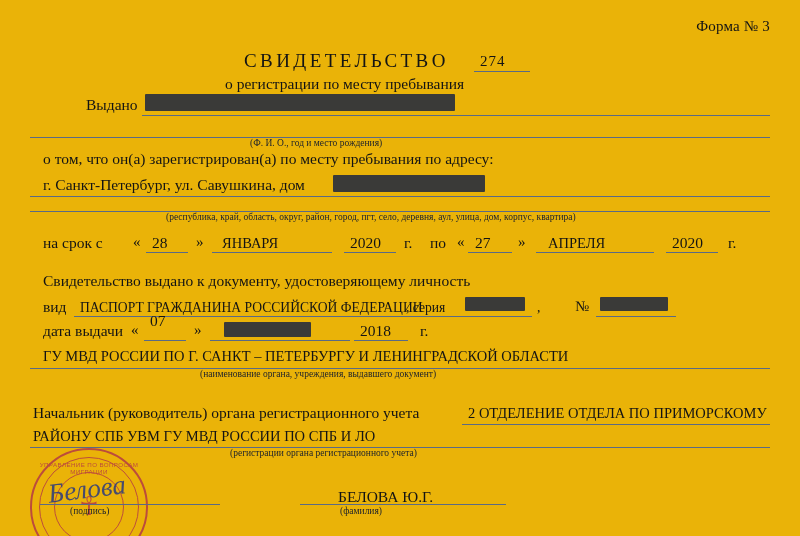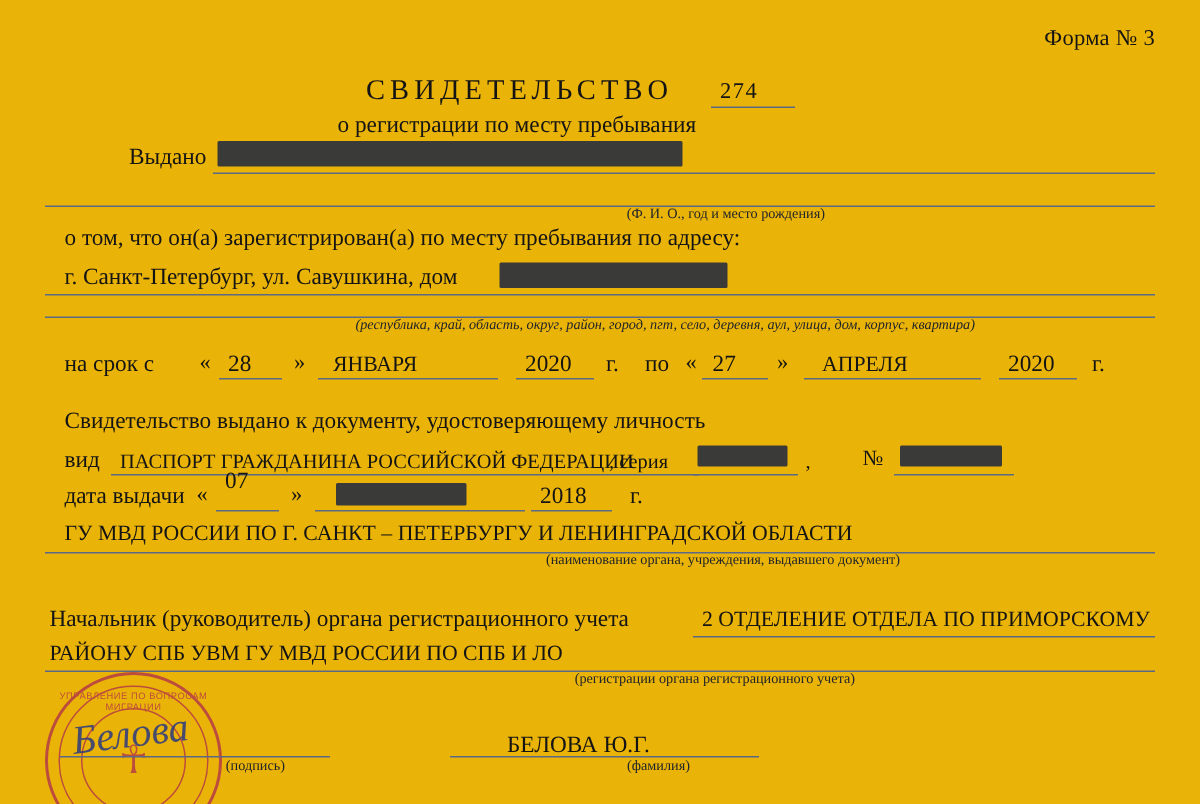--- a/index.html
+++ b/index.html
@@ -25,21 +25,21 @@
   }
   .redact {
     position: absolute;
     background: #3a3a38;
     border-radius: 1px;
   }
   .caption {
     position: absolute;
     font-size: 9.5px;
     color: #20242b;
-    text-align: right;
+    text-align: left;
     font-family: "Liberation Serif", serif;
   }
   .txt {
     position: absolute;
     white-space: nowrap;
     font-family: "Liberation Serif", serif;
     color: #141414;
   }
   .form-no {
     font-size: 15px;
@@ -134,21 +134,21 @@
 
   <div class="rule" style="left:30px; top:137px; width:740px;"></div>
   <div class="caption" style="left:250px; top:138px; width:300px;">(Ф. И. О., год и место рождения)</div>
 
   <div class="txt body-15" style="left:43px; top:150px;">о том, что он(а) зарегистрирован(а) по месту пребывания по адресу:</div>
 
   <div class="txt body-15" style="left:43px; top:176px;">г. Санкт-Петербург, ул. Савушкина, дом</div>
   <div class="redact" style="left:333px; top:175px; width:152px; height:17px;"></div>
   <div class="rule" style="left:30px; top:196px; width:740px;"></div>
   <div class="rule" style="left:30px; top:211px; width:740px;"></div>
-  <div class="caption" style="left:150px; top:212px; width:500px;font-style:italic;">(республика, край, область, округ, район, город, пгт, село, деревня, аул, улица, дом, корпус, квартира)</div>
+  <div class="caption" style="left:166px; top:212px; width:500px;">(республика, край, область, округ, район, город, пгт, село, деревня, аул, улица, дом, корпус, квартира)</div>
 
   <div class="txt body-15" style="left:43px; top:234px;">на срок с</div>
   <div class="txt quote" style="left:133px; top:234px;">«</div>
   <div class="txt body-15" style="left:152px; top:234px;">28</div>
   <div class="rule" style="left:146px; top:252px; width:42px;"></div>
   <div class="txt quote" style="left:196px; top:234px;">»</div>
   <div class="txt body-14" style="left:222px; top:235px;">ЯНВАРЯ</div>
   <div class="rule" style="left:212px; top:252px; width:120px;"></div>
   <div class="txt body-15" style="left:350px; top:234px;">2020</div>
   <div class="rule" style="left:344px; top:252px; width:52px;"></div>

